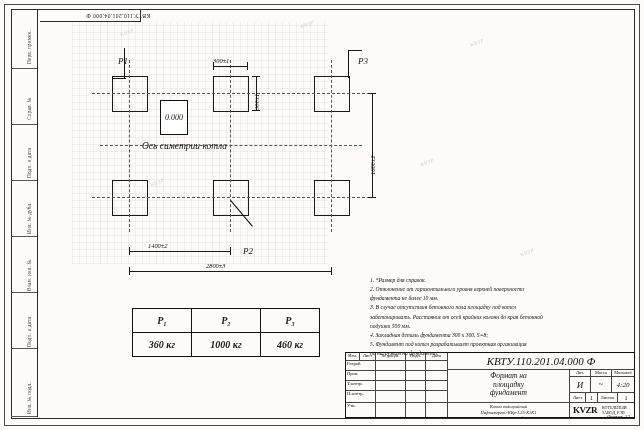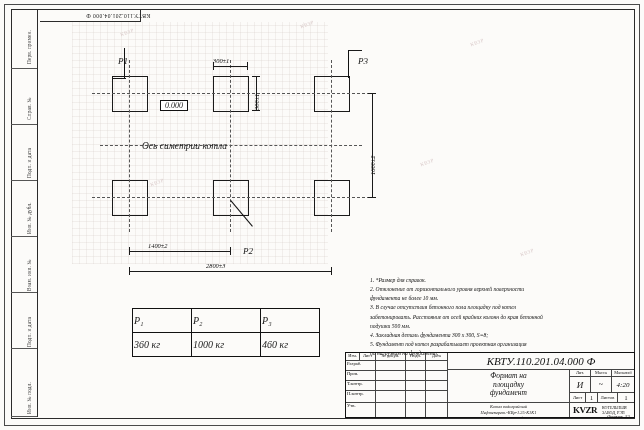--- a/index.html
+++ b/index.html
@@ -18,28 +18,28 @@
      repeating-linear-gradient(90deg,rgba(210,200,195,.25) 0 1px,transparent 1px 7px);
      border:0;}
   .pad{position:absolute;border:1.3px solid #1a1a1a;background:transparent;}
   .hline{position:absolute;height:0;border-top:1px dashed #555;}
   .vline{position:absolute;width:0;border-left:1px dashed #555;}
   .solid-h{position:absolute;height:0;border-top:1px solid #1a1a1a;}
   .solid-v{position:absolute;width:0;border-left:1px solid #1a1a1a;}
   .lbl{position:absolute;font-style:italic;font-size:9px;margin-top:20px;}
   .dim{position:absolute;font-size:6.4px;font-style:italic;color:#111;}
   .dimv{position:absolute;font-size:6.4px;font-style:italic;color:#111;transform-origin:0 0;transform:rotate(-90deg);}
-  .boxzero{position:absolute;border:1px solid #111;padding:0 4px;font-size:8px;font-style:italic;background:#fff;}
+  .boxzero{position:absolute;border:1px solid #111;padding:12px 4px;font-size:8px;font-style:italic;background:#fff;}
   .axis-txt{position:absolute;font-style:italic;font-size:9.5px;}
   
   .notes{position:absolute;left:370px;top:276px;width:250px;font-size:5.6px;line-height:1.55;font-style:italic;color:#111;}
   .notes div{margin-bottom:.5px;}
   
   .ltable{position:absolute;left:132px;top:308px;width:188px;border:1.3px solid #111;border-collapse:collapse;}
-  .ltable td{border:1px solid #111;text-align:left;font-style:italic;height:21px;font-size:10px;}
+  .ltable td{border:1px solid #111;text-align:center;font-style:italic;height:21px;font-size:10px;font-weight:bold;}
   .ltable td.h{font-size:10px;}
   
   .tb{position:absolute;left:345px;top:352px;width:288px;height:64px;border:1.4px solid #111;}
   .tb .cell{position:absolute;border-right:1px solid #444;border-bottom:1px solid #444;box-sizing:border-box;font-size:4.6px;padding:0 1px;overflow:hidden;color:#111;}
   .tb .big{font-size:11px;font-style:italic;text-align:center;}
   .tb .mid{font-size:7.5px;font-style:italic;text-align:center;line-height:1.15;}
   .tb .sm{font-size:4.4px;text-align:center;}
   .kvzr{position:absolute;font-weight:bold;font-size:9px;letter-spacing:-.5px;}
   .fmt{position:absolute;right:14px;bottom:11px;font-size:4.8px;color:#111;}
   .topcode{position:absolute;left:86px;top:13px;font-size:5.6px;letter-spacing:.4px;transform:scaleY(-1) scaleX(-1);}

